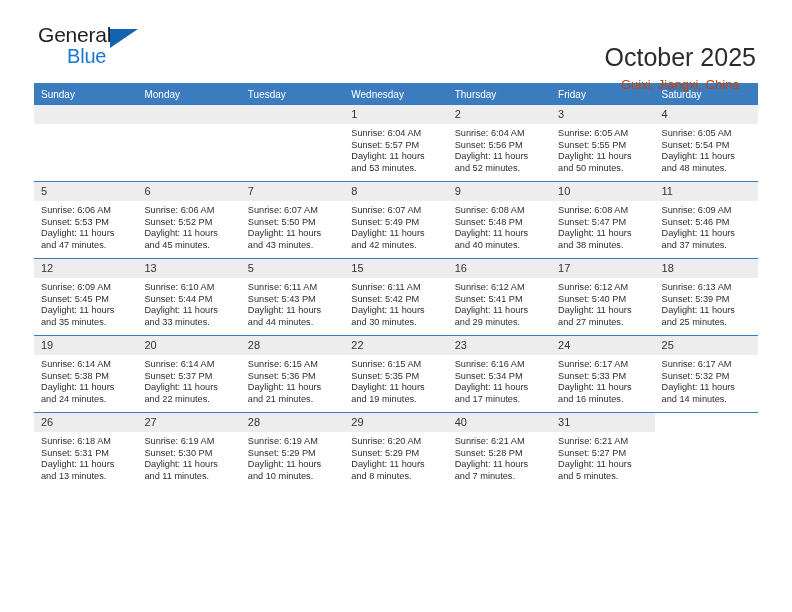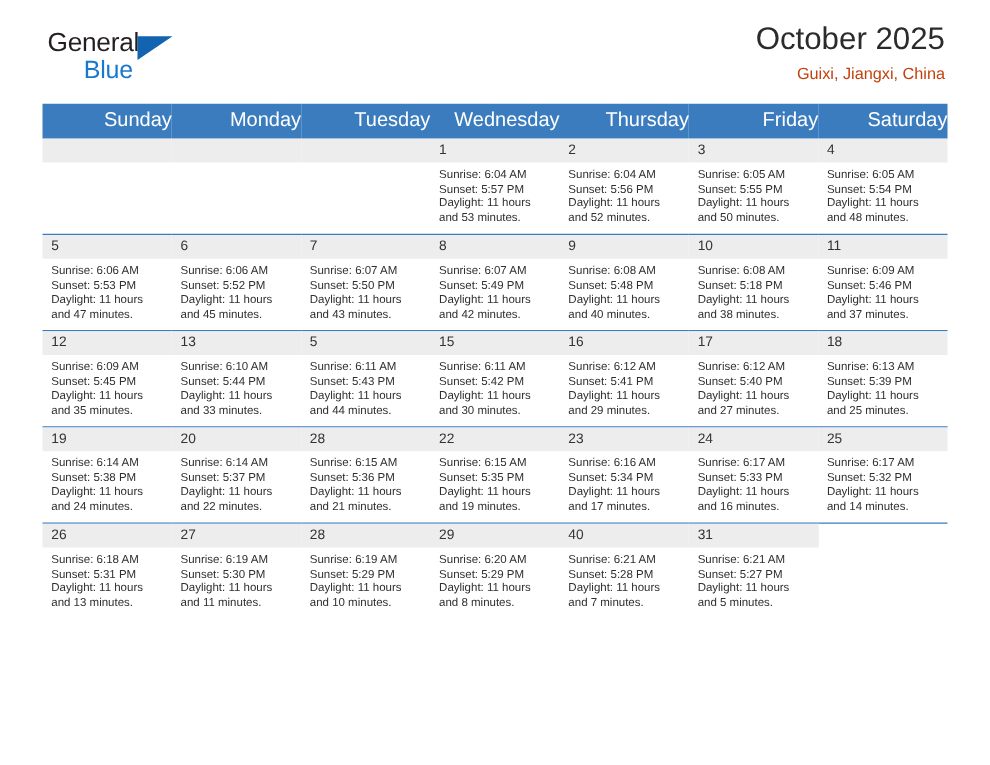--- a/index.html
+++ b/index.html
@@ -60,22 +60,22 @@
     top: 22px;
     font-size: 20px;
     letter-spacing: -0.2px;
     color: #1878cf;
     font-family: "Liberation Sans", sans-serif;
   }
 
   .title-block {
     position: absolute;
     right: 2px;
-    top: 16px;
-    text-align: right;
+    top: 42px;
+    text-align: center;
   }
   .cal-title {
     font-size: 25px;
     font-weight: normal;
     color: #2b2b2b;
     line-height: 30px;
     white-space: nowrap;
   }
   .cal-subtitle {
     font-size: 13px;
@@ -88,23 +88,23 @@
   
   .calendar {
     width: 724px;
     border-collapse: collapse;
     table-layout: fixed;
   }
 
   .calendar th {
     background: #3b7cbe;
     color: #ffffff;
-    font-size: 16px;
+    font-size: 10px;
     font-weight: normal;
-    text-align: right;
+    text-align: left;
     padding: 5px 0 5px 7px;
     height: 12px;
     border: none;
   }
 
   .calendar td {
     vertical-align: top;
     padding: 0;
     border: none;
     border-top: 1px solid #3b7cbe;
@@ -295,21 +295,21 @@
                 <div>Daylight: 11 hours</div>
                 <div>and 40 minutes.</div>
               </div>
             </div>
           </td>
           <td>
             <div class="cell">
               <div class="day-num">10</div>
               <div class="info">
                 <div>Sunrise: 6:08 AM</div>
-                <div>Sunset: 5:18 PM</div>
+                <div>Sunset: 5:47 PM</div>
                 <div>Daylight: 11 hours</div>
                 <div>and 38 minutes.</div>
               </div>
             </div>
           </td>
           <td>
             <div class="cell">
               <div class="day-num">11</div>
               <div class="info">
                 <div>Sunrise: 6:09 AM</div>

